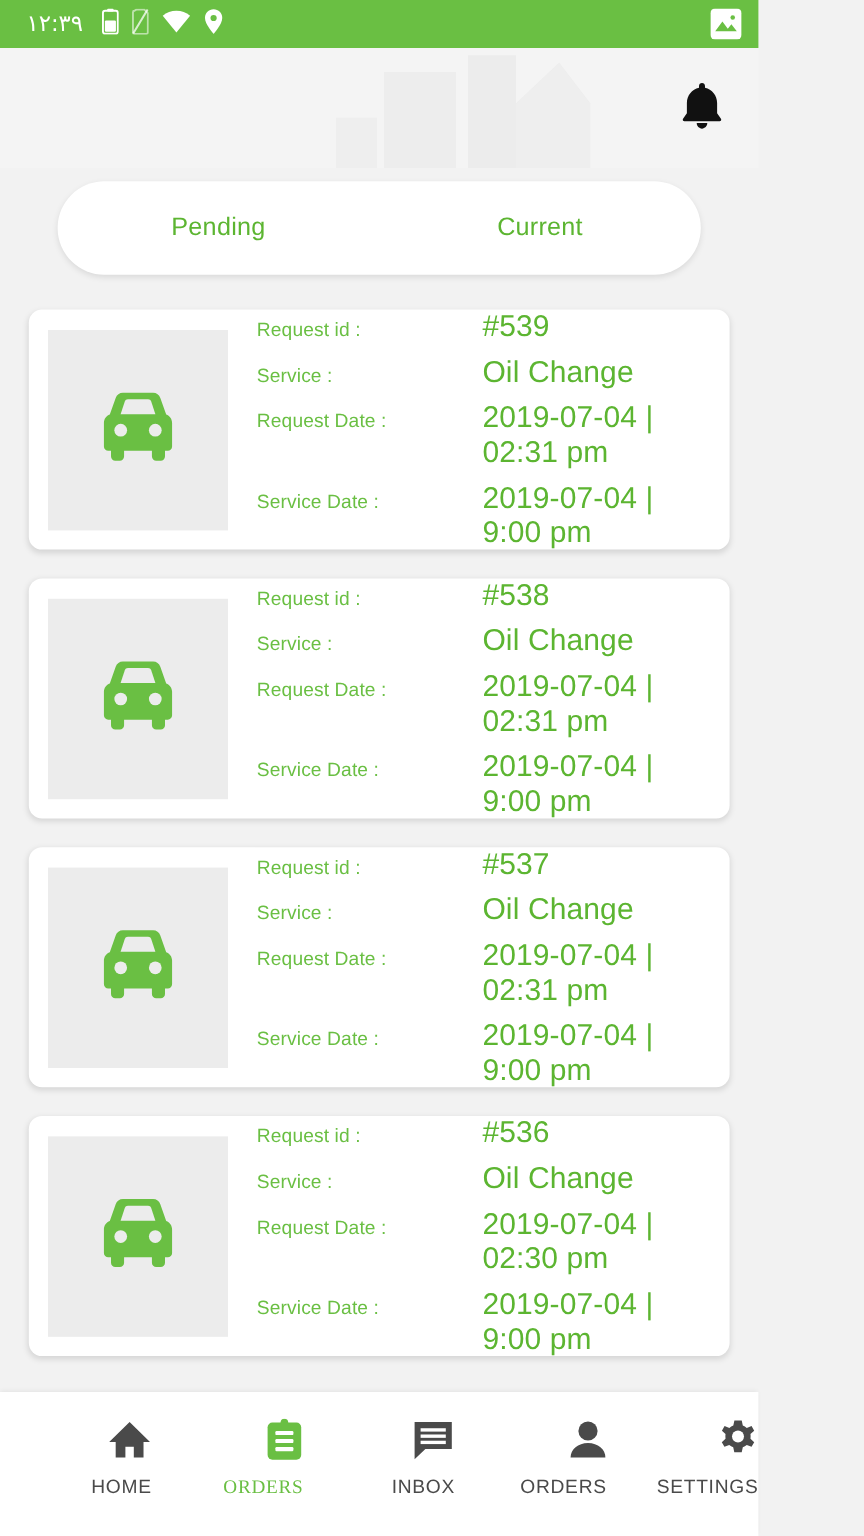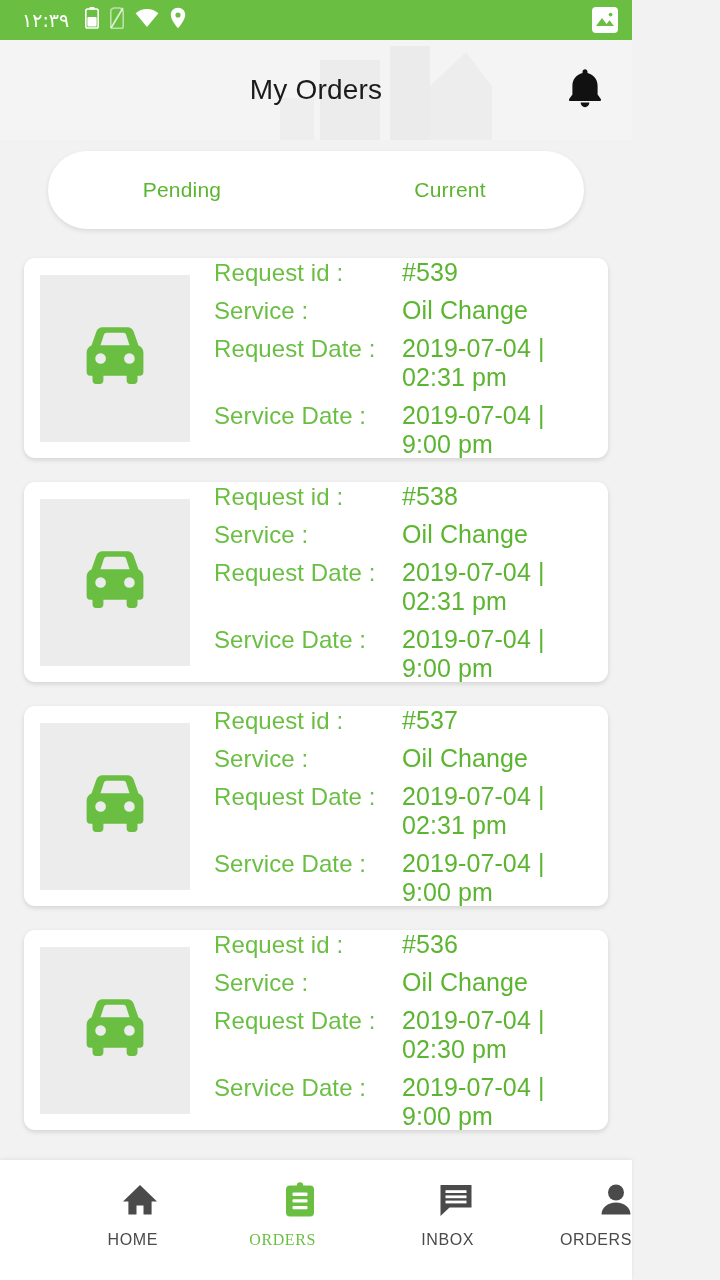--- a/index.html
+++ b/index.html
@@ -109,21 +109,21 @@
   .fields {
     flex: 1 1 auto;
     padding-left: 24px;
     display: flex; flex-direction: column;
     justify-content: center;
     gap: 9px;
   }
   .field-row { display: flex; align-items: baseline; }
   .field-label {
     flex: 0 0 188px;
-    font-size: 24px; color: #6abf43;
+    font-size: 16px; color: #6abf43;
     letter-spacing: 0.1px;
   }
   .field-value {
     font-size: 25px; color: #5cb531;
     letter-spacing: 0.1px;
   }
 
   
   .bottomnav {
     flex: 0 0 120px;
@@ -188,21 +188,20 @@
     </span>
   </div>
 
   <div class="header">
     <svg class="header-watermark" viewBox="0 0 230 110">
       <rect x="40" y="14" width="60" height="90" fill="#7a7a7a"></rect>
       <rect x="110" y="0" width="40" height="110" fill="#6b6b6b"></rect>
       <path d="M150 40 L186 6 L212 40 L212 104 L150 104 Z" fill="#8a8a8a"></path>
       <rect x="0" y="52" width="34" height="52" fill="#909090"></rect>
     </svg>
-    <div class="header-title">My Orders</div>
     <div class="bell-btn">
       <span>
         <svg width="40" height="44" viewBox="0 0 40 44">
           <path d="M20 3.2 c-1.4 0 -2.5 1.1 -2.5 2.5 v1.4 C11.6 8.4 7.4 13.6 7.4 19.8 v8.6 l-3.2 4.6 c-0.6 0.9 0.05 2.1 1.15 2.1 h29.3 c1.1 0 1.75 -1.2 1.15 -2.1 l -3.2 -4.6 v-8.6 c0 -6.2 -4.2 -11.4 -10.1 -12.7 V5.7 c0 -1.4 -1.1 -2.5 -2.5 -2.5 z" fill="#111111"></path>
           <path d="M15.6 36.6 h8.8 c0 2.6 -2 4.6 -4.4 4.6 s-4.4 -2 -4.4 -4.6 z" fill="#111111"></path>
         </svg>
       </span>
     </div>
   </div>
 
@@ -380,16 +379,25 @@
     <div class="navitem">
       <span class="nav-ico">
         <svg width="32" height="34" viewBox="0 0 32 34">
           <circle cx="16" cy="9.5" r="8" fill="#4a4a4a"></circle>
           <path d="M16 19.5 c8.3 0 14.5 5.4 14.5 12 h-29 c0 -6.6 6.2 -12 14.5 -12 z" fill="#4a4a4a"></path>
         </svg>
       </span>
       <span class="nav-label">ORDERS</span>
     </div>
 
+    <div class="navitem">
+      <span class="nav-ico">
+        <svg width="34" height="34" viewBox="0 0 34 34">
+          <path d="M17 0.8 l3.1 0 0.9 4.2 a12.4 12.4 0 0 1 3.3 1.9 l4 -1.5 2.2 3.8 -3.1 2.9 a12.4 12.4 0 0 1 0 3.8 l3.1 2.9 -2.2 3.8 -4 -1.5 a12.4 12.4 0 0 1 -3.3 1.9 l-0.9 4.2 -3.1 0 -3.1 0 -0.9 -4.2 a12.4 12.4 0 0 1 -3.3 -1.9 l-4 1.5 -2.2 -3.8 3.1 -2.9 a12.4 12.4 0 0 1 0 -3.8 L3.6 9.2 5.8 5.4 l4 1.5 A12.4 12.4 0 0 1 13.1 5 L14 0.8 z" fill="#4a4a4a"></path>
+          <circle cx="17" cy="14" r="5" fill="#ffffff"></circle>
+        </svg>
+      </span>
+      <span class="nav-label">SETTINGS</span>
+    </div>
 
   </div>
 
 </div>
 
 </body></html>

